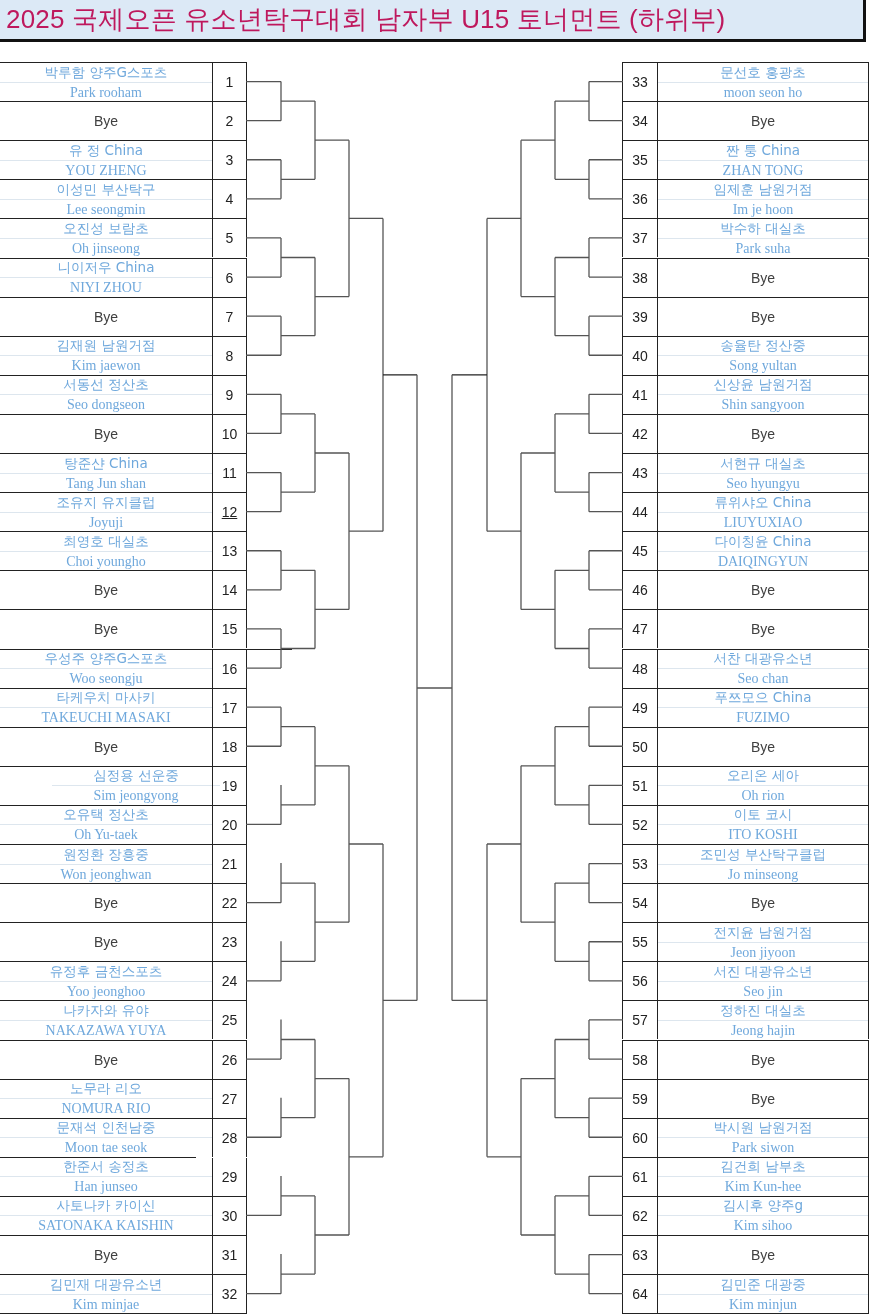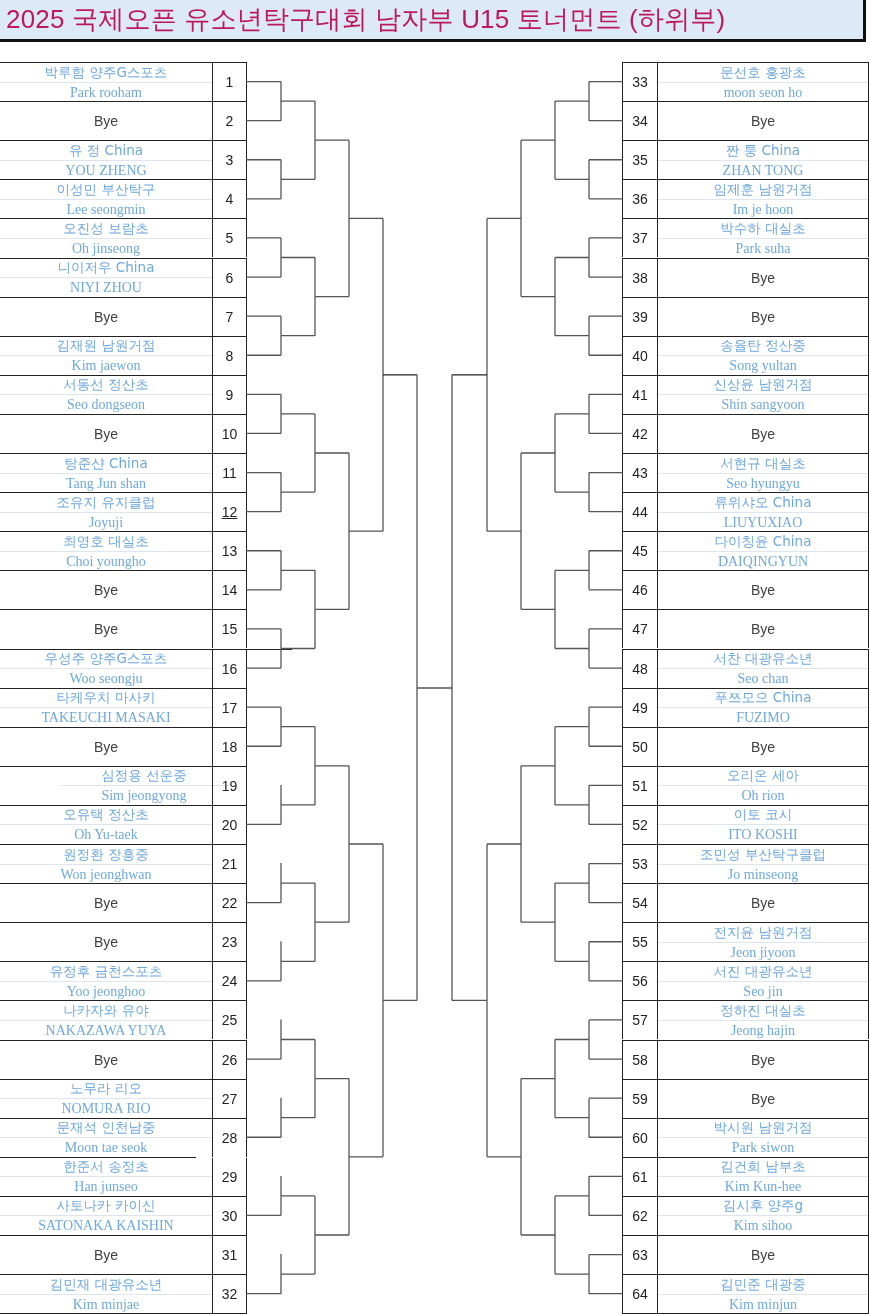--- a/index.html
+++ b/index.html
@@ -138,21 +138,21 @@
       </div>
       <div class="numcell" style="left: 212px; width: 35px;">17</div>
     </div>
     <div class="row" style="top: 664.7px; height: 39.1px; left: 0px; width: 247px;">
       <div class="namecell" style="left: 0px; width: 212px;">
         <span class="bye">Bye</span>
       </div>
       <div class="numcell" style="left: 212px; width: 35px;">18</div>
     </div>
     <div class="row" style="top: 703.8px; height: 39.1px; left: 0px; width: 247px;">
-      <div class="namecell" style="left: 16px; width: 212px; padding-left: 44px;">
+      <div class="namecell" style="left: 8px; width: 212px; padding-left: 44px;">
         <div class="nm-ko">심정용 선운중</div>
         <div class="nm-en">Sim jeongyong</div>
       </div>
       <div class="numcell" style="left: 212px; width: 35px;">19</div>
     </div>
     <div class="row" style="top: 742.9px; height: 39.1px; left: 0px; width: 247px;">
       <div class="namecell" style="left: 0px; width: 212px;">
         <div class="nm-ko">오유택 정산초</div>
         <div class="nm-en">Oh Yu-taek</div>
       </div>

